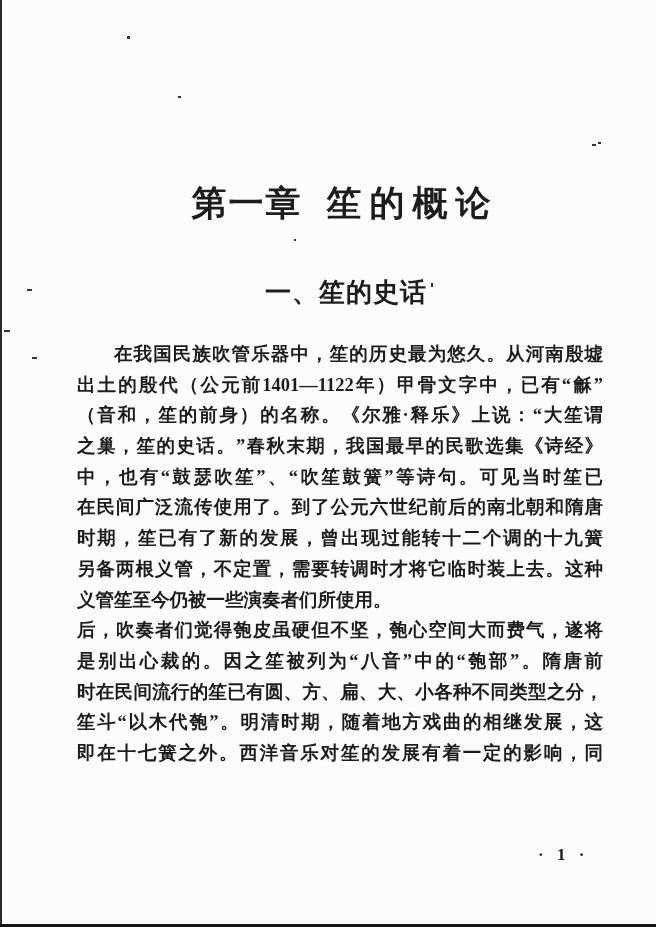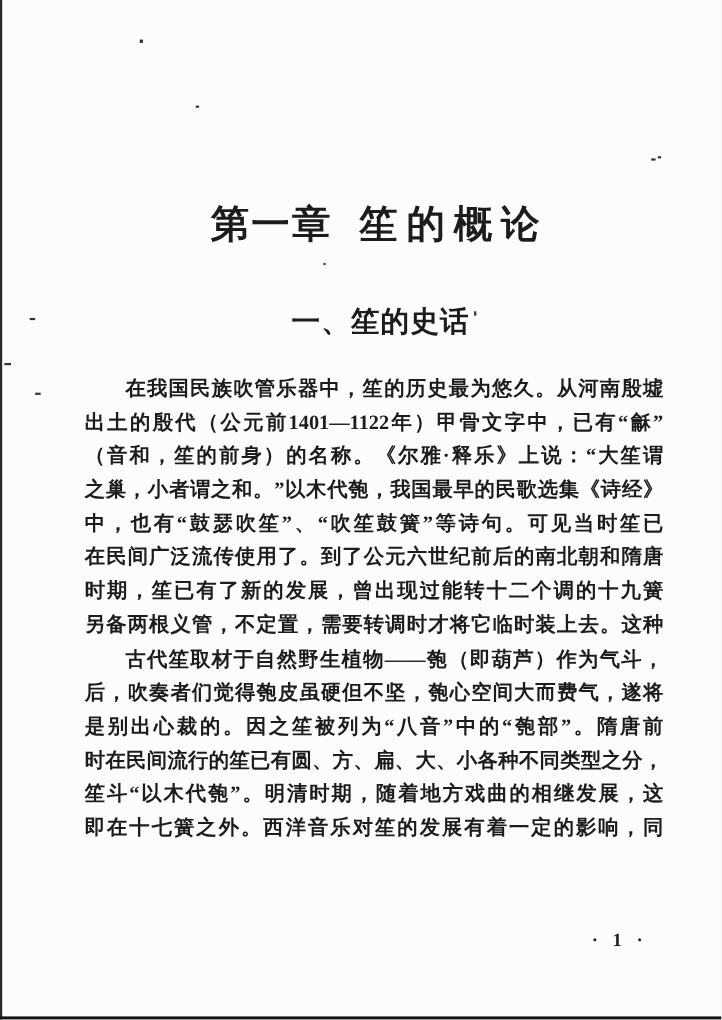--- a/index.html
+++ b/index.html
@@ -107,26 +107,26 @@
   <div class="chapter-title">
     <span class="part1">第一章</span><span class="part2">笙的概论</span>
   </div>
 
   <div class="section-heading">一、笙的史话</div>
 
   <div class="body-text">
     <div class="line indent">在我国民族吹管乐器中，笙的历史最为悠久。从河南殷墟</div>
     <div class="line">出土的殷代（公元前1401—1122年）甲骨文字中，已有“龢”</div>
     <div class="line">（音和，笙的前身）的名称。《尔雅·释乐》上说：“大笙谓</div>
-    <div class="line">之巢，小者谓之和。”以木代匏，我国最早的民歌选集《诗经》</div>
+    <div class="line">之巢，笙的史话。”春秋末期，我国最早的民歌选集《诗经》</div>
     <div class="line">中，也有“鼓瑟吹笙”、“吹笙鼓簧”等诗句。可见当时笙已</div>
     <div class="line">在民间广泛流传使用了。到了公元六世纪前后的南北朝和隋唐</div>
     <div class="line">时期，笙已有了新的发展，曾出现过能转十二个调的十九簧</div>
     <div class="line">另备两根义管，不定置，需要转调时才将它临时装上去。这种</div>
-    <div class="line indent">古代笙取材于自然野生植物——匏（即葫芦）作为气斗，</div>
+    <div class="line end">义管笙至今仍被一些演奏者们所使用。</div>
     <div class="line">后，吹奏者们觉得匏皮虽硬但不坚，匏心空间大而费气，遂将</div>
     <div class="line">是别出心裁的。因之笙被列为“八音”中的“匏部”。隋唐前</div>
     <div class="line">时在民间流行的笙已有圆、方、扁、大、小各种不同类型之分，</div>
     <div class="line">笙斗“以木代匏”。明清时期，随着地方戏曲的相继发展，这</div>
     <div class="line">即在十七簧之外。西洋音乐对笙的发展有着一定的影响，同</div>
   </div>
 
   <div class="page-number">· 1 ·</div>
 
 </div>

